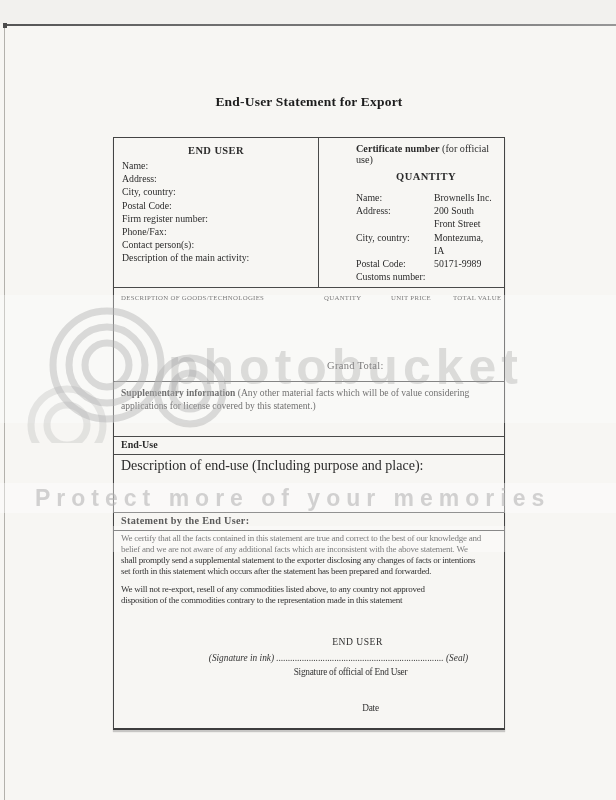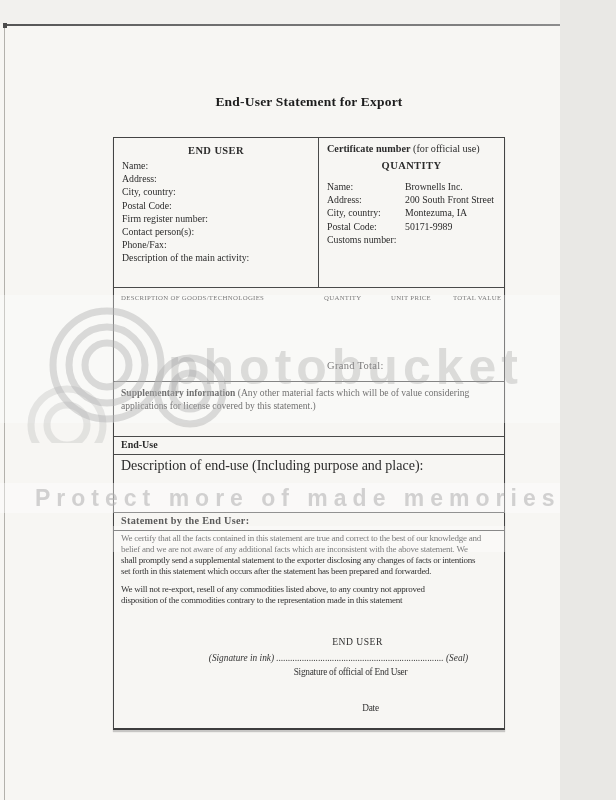--- a/index.html
+++ b/index.html
@@ -1,19 +1,19 @@
 <!DOCTYPE html>
 <html><head>
 <meta charset="utf-8">
 <style>
   * { box-sizing: border-box; margin: 0; padding: 0; }
   html,body { background:#e9e8e5; }
   #page {
     position: relative;
-    width: 560px; height: 800px;
+    width: 616px; height: 800px;
     background: #f7f6f3;
     font-family: "Liberation Serif", serif;
     color: #2b2b2b;
     overflow: hidden;
   }
   
   .scan-strip-top { position:absolute; top:0; left:0; width:616px; height:24px; background:#f2f1ee; }
   .scan-line-top  { position:absolute; top:24px; left:4px; width:612px; height:2px;
                     background:linear-gradient(to right,#555,#6f6f6f 35%,#828282 80%,#979797); }
   .scan-line-left { position:absolute; top:24px; left:4px; width:1px; height:776px; background:#b3b1ac; }
@@ -24,21 +24,21 @@
     text-align:center; font-weight:bold; font-size:13.5px; letter-spacing:.2px; color:#1d1d1d;
   }
 
   
   .form-table {
     position:absolute; top:137px; left:113px; width:392px; height:593px;
     border:1px solid #444; border-bottom:2px solid #3d3d3d;
     box-shadow: 0 2px 1px rgba(110,110,110,.35);
     background:transparent;
   }
-  .sect { width:100%; border-top:1px solid #4a4a4a; position:relative; }
+  .sect { width:100%; border-top:1px solid #4a4a4a; position:relative;gap:29px; }
   .sect.first { border-top:none; }
 
   .row-top { height:149px; display:flex; }
   .cell-enduser { width:205px; border-right:1px solid #4a4a4a; padding:7px 8px 0 8px; }
   .cell-exporter { flex:1; padding:5px 8px 0 8px; }
 
   .cell-header { text-align:center; font-weight:bold; font-size:10.5px; letter-spacing:.4px; }
   .eu-fields { margin-top:3px; }
   .eu-fields div { font-size:9.8px; line-height:13.2px; }
   .eu-activity { margin-top:1px; font-size:9.8px; }
@@ -108,22 +108,22 @@
 
     <div class="sect first row-top">
       <div class="cell-enduser">
         <div class="cell-header">END USER</div>
         <div class="eu-fields">
           <div>Name:</div>
           <div>Address:</div>
           <div>City, country:</div>
           <div>Postal Code:</div>
           <div>Firm register number:</div>
+          <div>Phone/Fax:</div>
           <div>Contact person(s):</div>
-          <div>Phone/Fax:</div>
         </div>
         <div class="eu-activity">Description of the main activity:</div>
       </div>
 
       <div class="cell-exporter">
         <div class="cert-line">
           <span class="b">Certificate number</span><span> (for official use)</span>
         </div>
         <div class="exp-header">QUANTITY</div>
         <div class="exp-rows">
@@ -195,16 +195,16 @@
       <circle cx="95" cy="62" r="38"></circle>
       <circle cx="95" cy="62" r="54"></circle>
       <circle cx="178" cy="88" r="18"></circle>
       <circle cx="178" cy="88" r="33"></circle>
       <circle cx="55" cy="122" r="20" stroke="rgba(178,178,178,0.3)"></circle>
       <circle cx="55" cy="122" r="36" stroke="rgba(178,178,178,0.3)"></circle>
     </g>
   </svg>
   <div class="wm wm-word">photobucket</div>
   <div class="wm wm-band-tag"></div>
-  <div class="wm wm-tagline">Protect more of made memories</div>
+  <div class="wm wm-tagline">Protect more of your memories</div>
   <div class="wm wm-haze-certify"></div>
 
 </div>
 
 </body></html>

